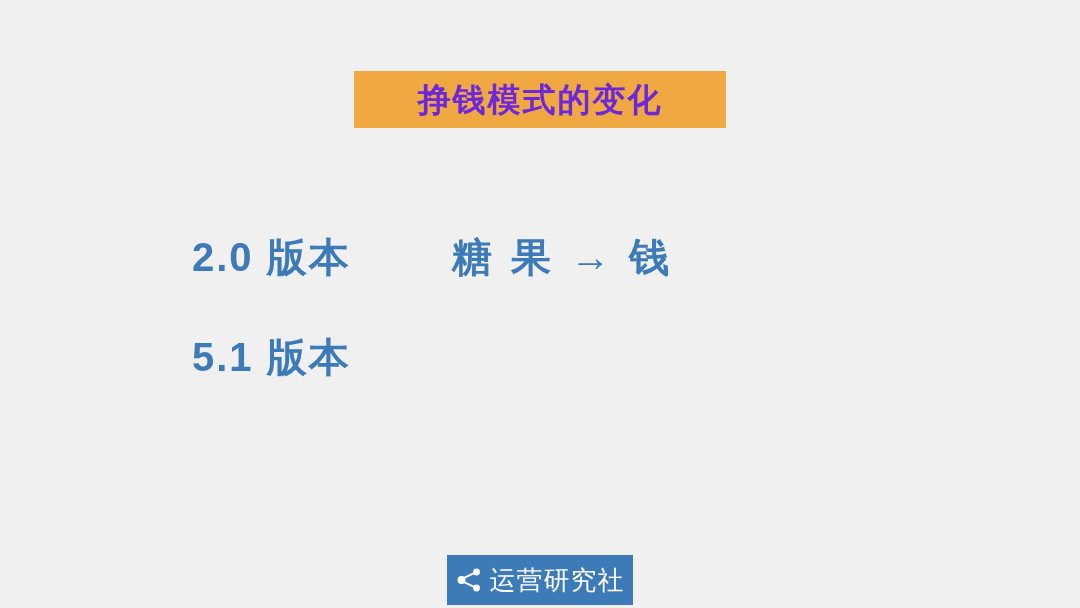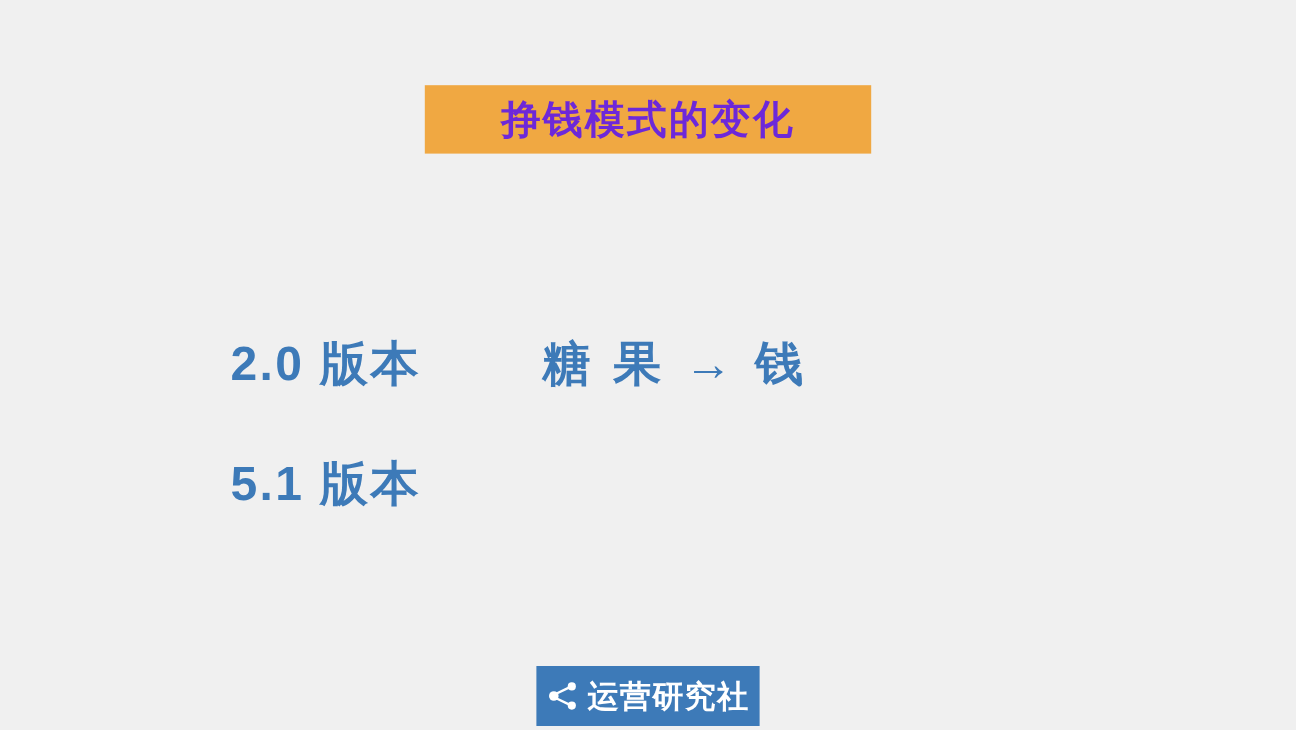--- a/index.html
+++ b/index.html
@@ -52,21 +52,20 @@
     box-sizing: border-box;
   }
   .row-label {
     color: #3d7ab8;
     font-size: 40px;
     font-weight: bold;
     letter-spacing: 2px;
     width: 260px;
     flex: 0 0 260px;
     white-space: nowrap;
-    margin-top: 46px;
   }
   .row-flow {
     color: #3d7ab8;
     font-size: 40px;
     font-weight: bold;
     letter-spacing: 4px;
     white-space: nowrap;
   }
   .logo {
     position: absolute;
@@ -81,21 +80,21 @@
     gap: 8px;
   }
   .logo-icon {
     width: 26px;
     height: 26px;
     display: block;
   }
   .logo-text {
     color: #ffffff;
     font-size: 26px;
-    font-weight: bold;
+    font-weight: normal;
     letter-spacing: 1px;
     line-height: 1;
   }
 </style>
 </head>
 <body>
 
 <div class="slide">
 
   <div class="title-banner">

